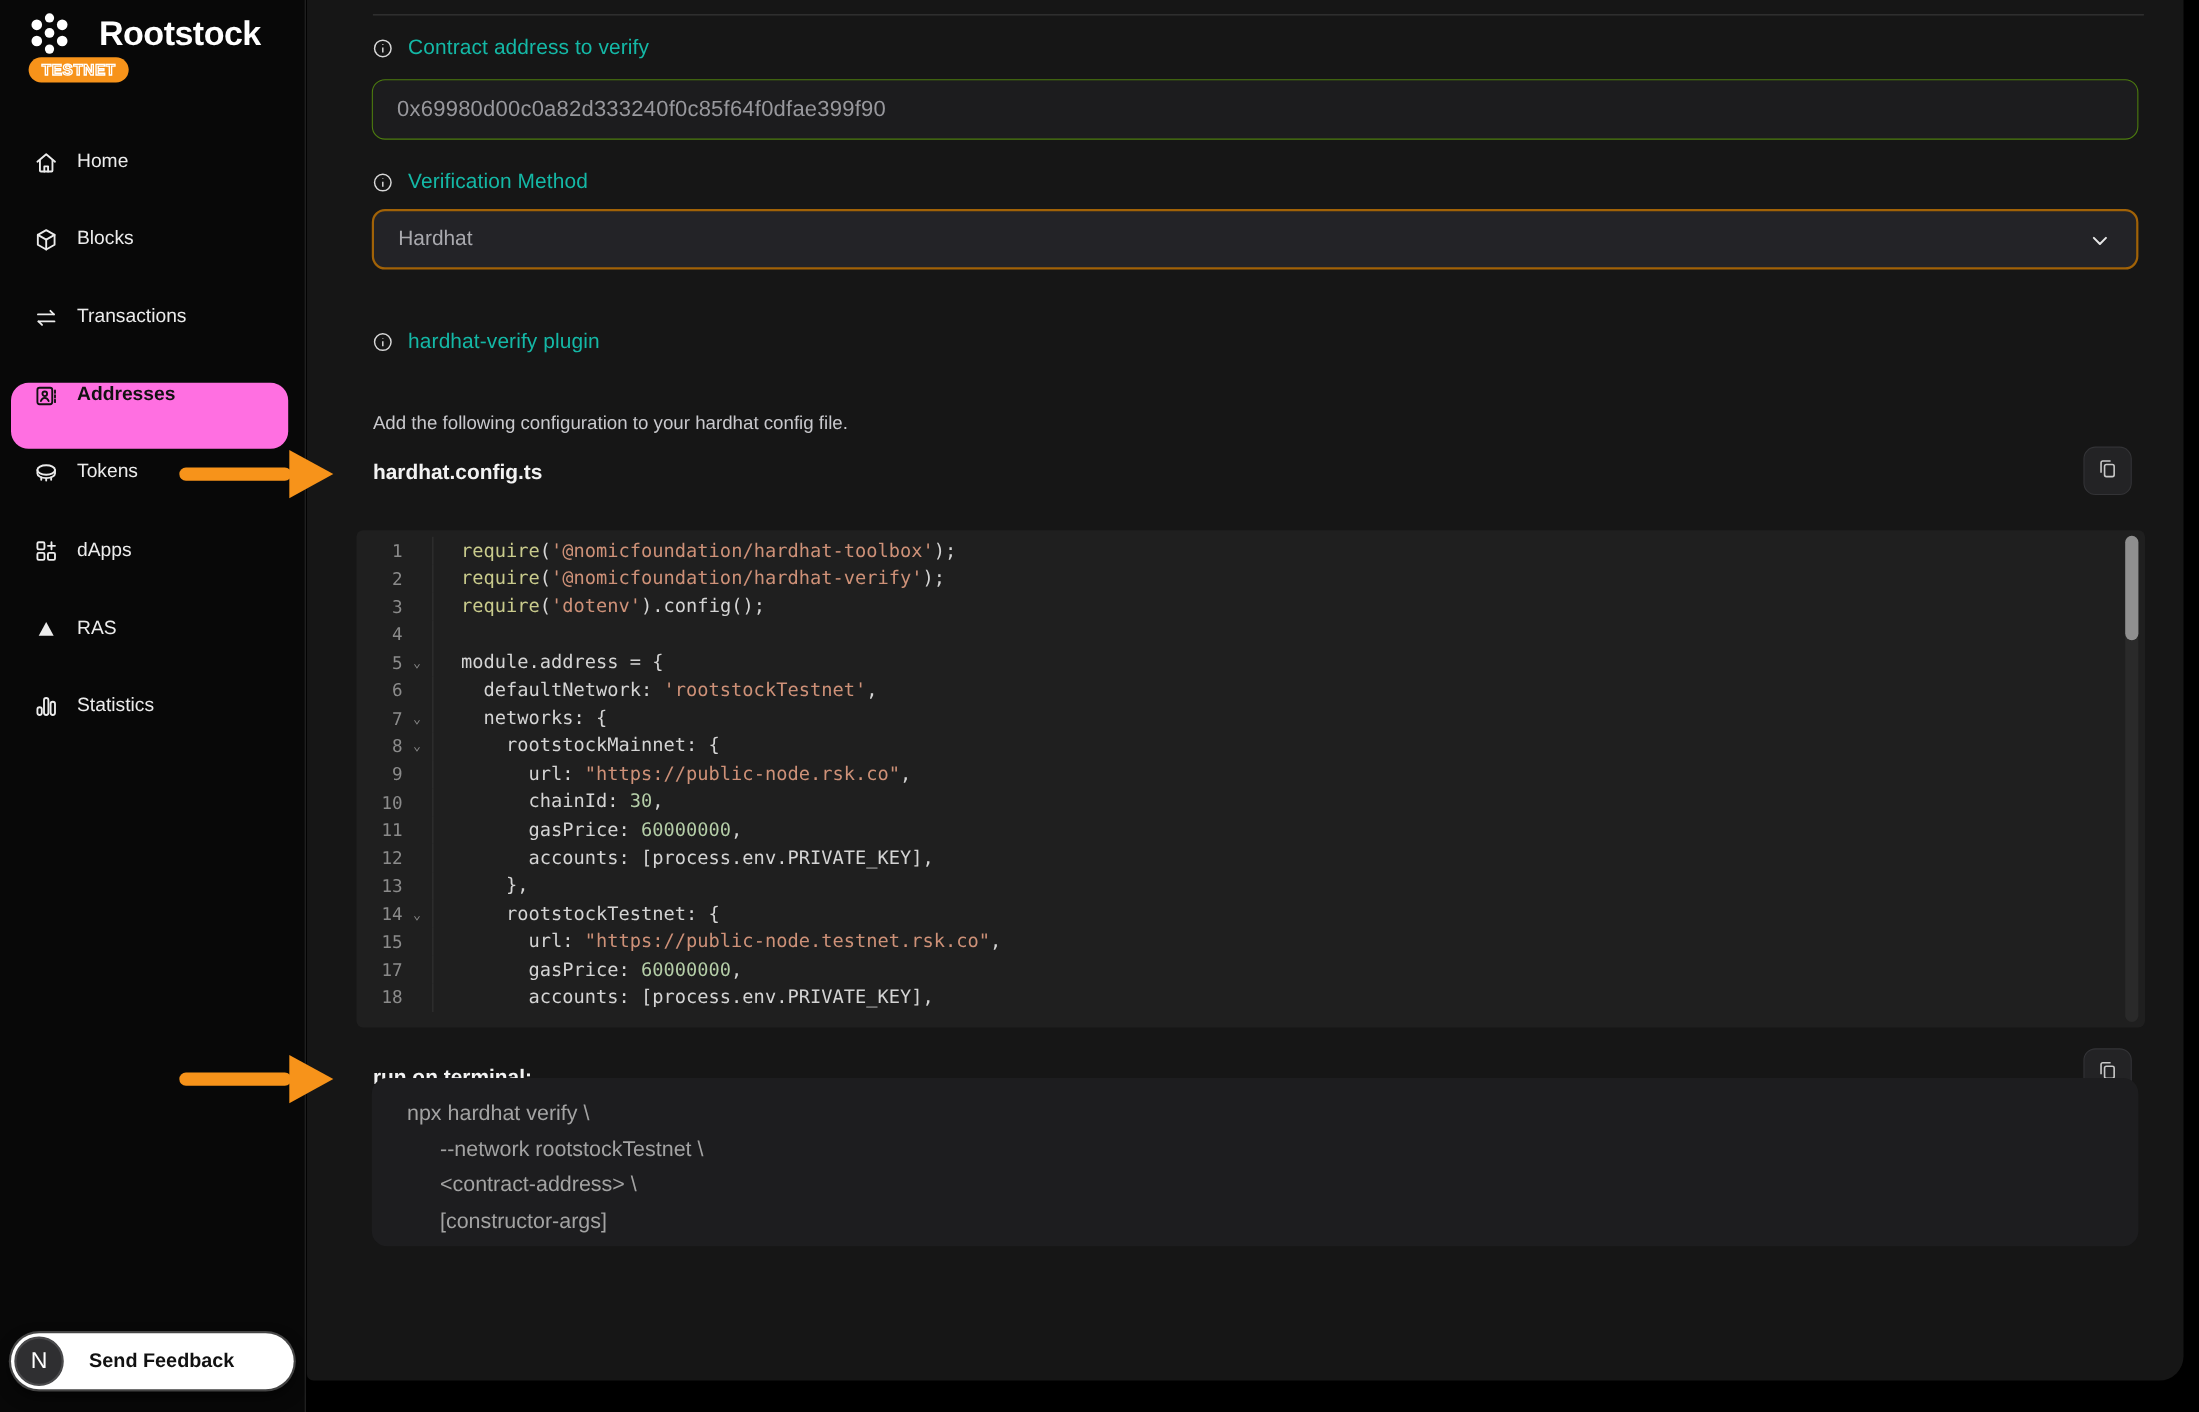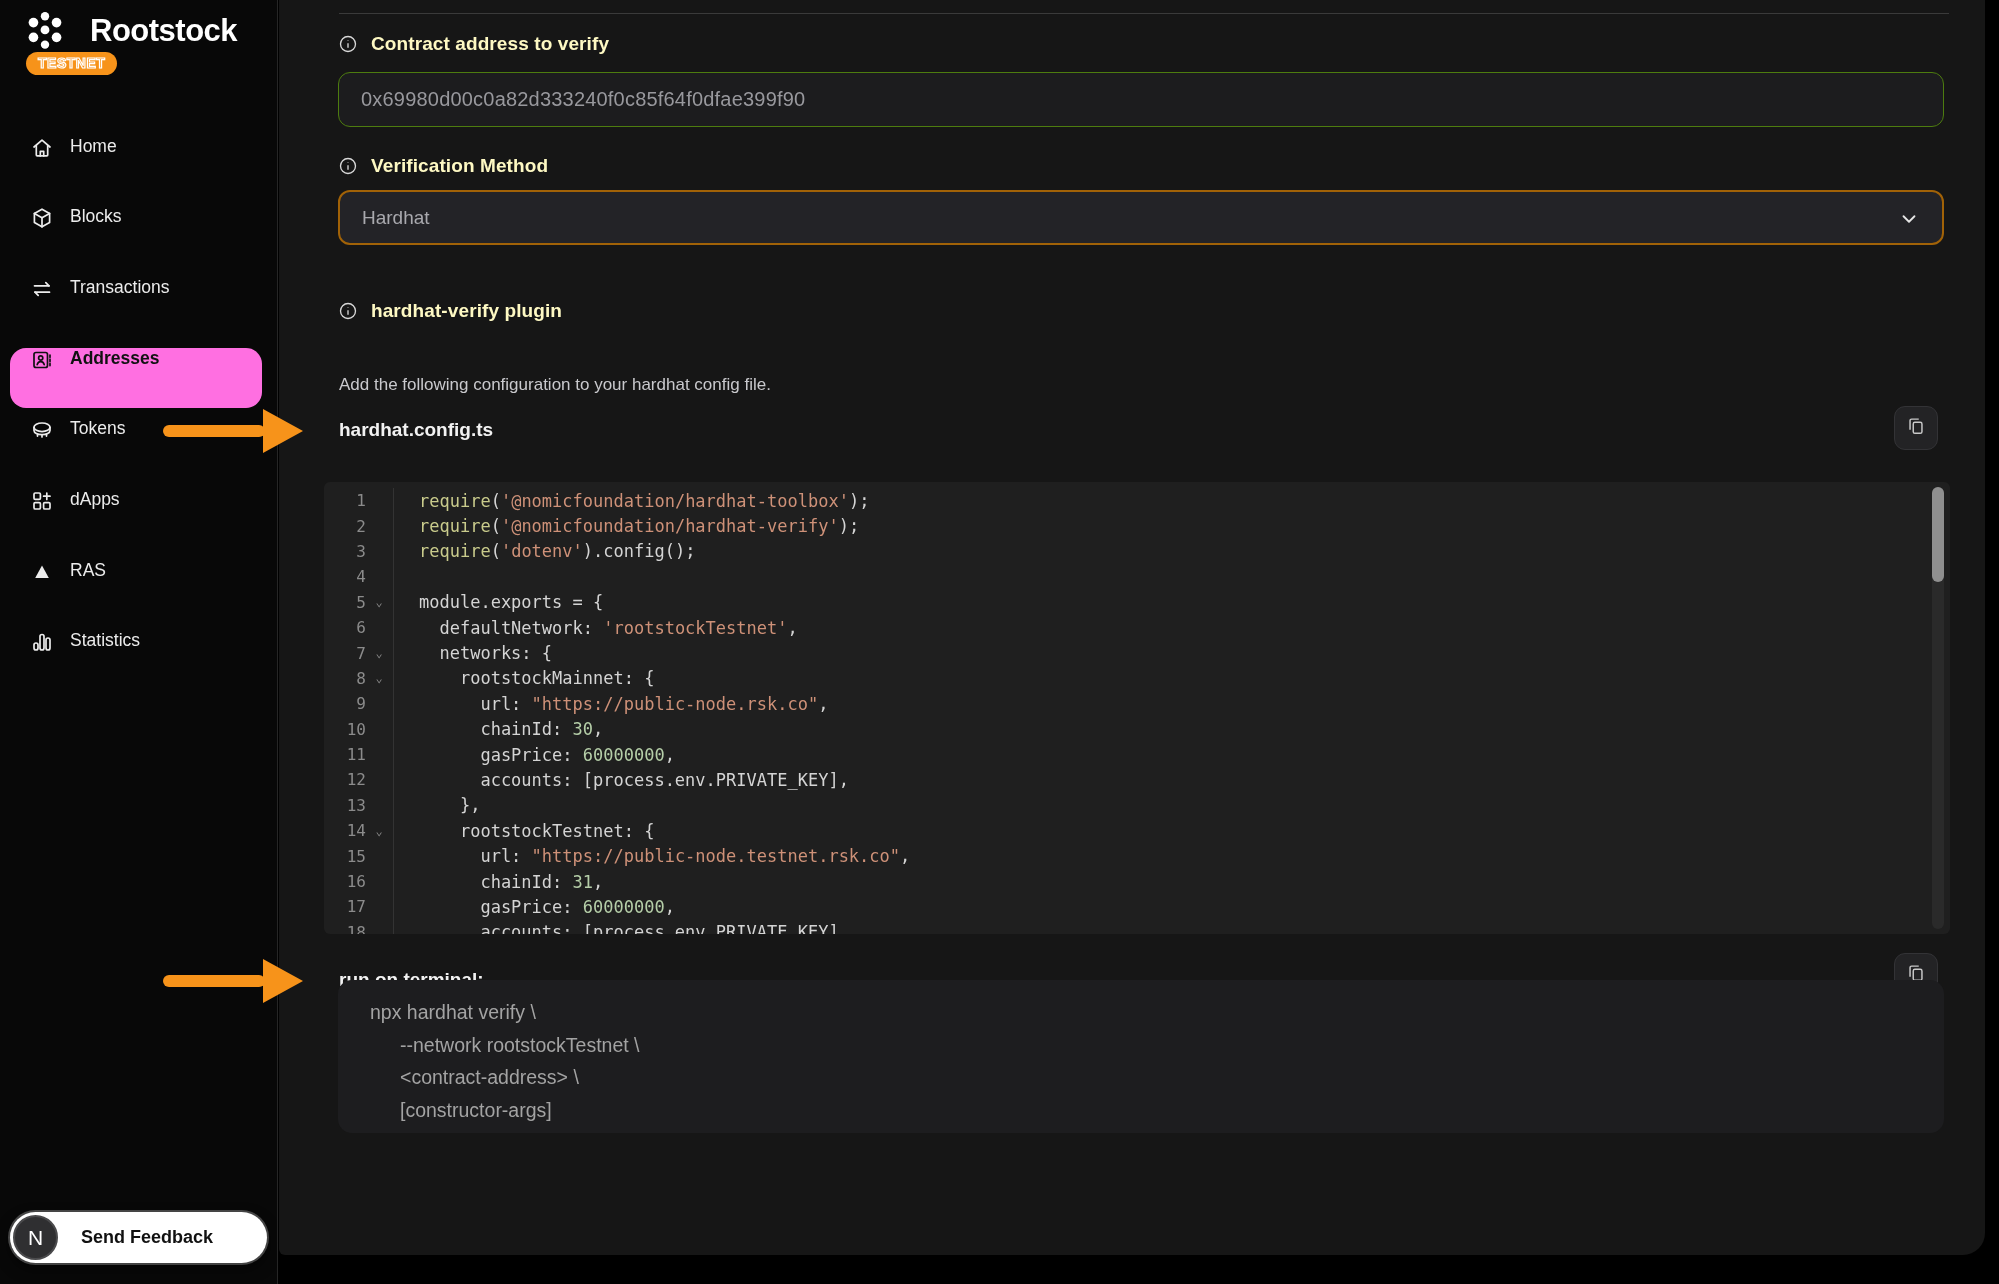--- a/index.html
+++ b/index.html
@@ -47,21 +47,21 @@
   }
   .feedback-label { margin-left:23px; color:#111; font-size:18px; font-weight:600; }
   
   .main {
     position:absolute; left:279px; top:0; width:1706px; height:1255px;
     background:#161616; border-bottom-right-radius:22px; border-bottom-left-radius:6px;
   }
   .top-divider { position:absolute; left:60px; top:13px; width:1610px; height:1px; background:#3a3a3a; }
   .label-row { position:absolute; left:59px; display:flex; align-items:center; gap:13px; }
   .label-row .info-icon svg { display:block; stroke:#d8d8d8; fill:none; stroke-width:1.6; }
-  .label-text { color:#fef9c3; font-size:19px; font-weight:700; letter-spacing:0.1px; }
+  .label-text { color:#14b8a6; font-size:19px; font-weight:400; letter-spacing:0.1px; }
   .text-input {
     position:absolute; left:59px; width:1606px; height:55px;
     background:#1c1c1e; border:1px solid #4d7c0f; border-radius:12px;
     display:flex; align-items:center; padding-left:22px;
     color:#98989d; font-size:20px; letter-spacing:0.2px; cursor:text;
   }
   .select-box {
     position:absolute; left:59px; width:1606px; height:55px;
     background:#232327; border:2px solid #a16207; border-radius:12px;
     display:flex; align-items:center; padding-left:22px;
@@ -296,32 +296,31 @@
     </div>
 
     <div class="code-block" id="code-block">
       <div class="code-scrollbar">
         <div class="code-scroll-thumb"></div>
       </div>
     <div class="code-line"><span class="gutter"><span class="ln">1</span></span><span class="code-text"><span class="tok-fn">require</span><span class="tok-pl">(</span><span class="tok-st">'@nomicfoundation/hardhat-toolbox'</span><span class="tok-pl">);</span></span></div>
         <div class="code-line"><span class="gutter"><span class="ln">2</span></span><span class="code-text"><span class="tok-fn">require</span><span class="tok-pl">(</span><span class="tok-st">'@nomicfoundation/hardhat-verify'</span><span class="tok-pl">);</span></span></div>
         <div class="code-line"><span class="gutter"><span class="ln">3</span></span><span class="code-text"><span class="tok-fn">require</span><span class="tok-pl">(</span><span class="tok-st">'dotenv'</span><span class="tok-pl">).config();</span></span></div>
         <div class="code-line"><span class="gutter"><span class="ln">4</span></span><span class="code-text"></span></div>
-        <div class="code-line"><span class="gutter"><span class="ln">5</span><span class="fold">⌄</span></span><span class="code-text"><span class="tok-pl">module.exports = {</span></span></div>
+        <div class="code-line"><span class="gutter"><span class="ln">5</span><span class="fold">⌄</span></span><span class="code-text"><span class="tok-pl">module.address = {</span></span></div>
         <div class="code-line"><span class="gutter"><span class="ln">6</span></span><span class="code-text"><span class="tok-pl">  defaultNetwork: </span><span class="tok-st">'rootstockTestnet'</span><span class="tok-pl">,</span></span></div>
         <div class="code-line"><span class="gutter"><span class="ln">7</span><span class="fold">⌄</span></span><span class="code-text"><span class="tok-pl">  networks: {</span></span></div>
         <div class="code-line"><span class="gutter"><span class="ln">8</span><span class="fold">⌄</span></span><span class="code-text"><span class="tok-pl">    rootstockMainnet: {</span></span></div>
         <div class="code-line"><span class="gutter"><span class="ln">9</span></span><span class="code-text"><span class="tok-pl">      url: </span><span class="tok-st">"https://public-node.rsk.co"</span><span class="tok-pl">,</span></span></div>
         <div class="code-line"><span class="gutter"><span class="ln">10</span></span><span class="code-text"><span class="tok-pl">      chainId: </span><span class="tok-nu">30</span><span class="tok-pl">,</span></span></div>
         <div class="code-line"><span class="gutter"><span class="ln">11</span></span><span class="code-text"><span class="tok-pl">      gasPrice: </span><span class="tok-nu">60000000</span><span class="tok-pl">,</span></span></div>
         <div class="code-line"><span class="gutter"><span class="ln">12</span></span><span class="code-text"><span class="tok-pl">      accounts: [process.env.PRIVATE_KEY],</span></span></div>
         <div class="code-line"><span class="gutter"><span class="ln">13</span></span><span class="code-text"><span class="tok-pl">    },</span></span></div>
         <div class="code-line"><span class="gutter"><span class="ln">14</span><span class="fold">⌄</span></span><span class="code-text"><span class="tok-pl">    rootstockTestnet: {</span></span></div>
         <div class="code-line"><span class="gutter"><span class="ln">15</span></span><span class="code-text"><span class="tok-pl">      url: </span><span class="tok-st">"https://public-node.testnet.rsk.co"</span><span class="tok-pl">,</span></span></div>
-        <div class="code-line"><span class="gutter"><span class="ln">16</span></span><span class="code-text"><span class="tok-pl">      chainId: </span><span class="tok-nu">31</span><span class="tok-pl">,</span></span></div>
         <div class="code-line"><span class="gutter"><span class="ln">17</span></span><span class="code-text"><span class="tok-pl">      gasPrice: </span><span class="tok-nu">60000000</span><span class="tok-pl">,</span></span></div>
         <div class="code-line"><span class="gutter"><span class="ln">18</span></span><span class="code-text"><span class="tok-pl">      accounts: [process.env.PRIVATE_KEY],</span></span></div>
       </div>
 
     <div class="section-title" style="top:969px;">run on terminal:</div>
     <div class="copy-btn" style="top:953px;">
       <span>
         <svg width="22" height="22" viewBox="0 0 24 24">
             <rect x="9" y="8" width="9.5" height="12" rx="1.8"></rect>
             <path d="M15 4.5H7.2A1.7 1.7 0 0 0 5.5 6.2V16"></path>

